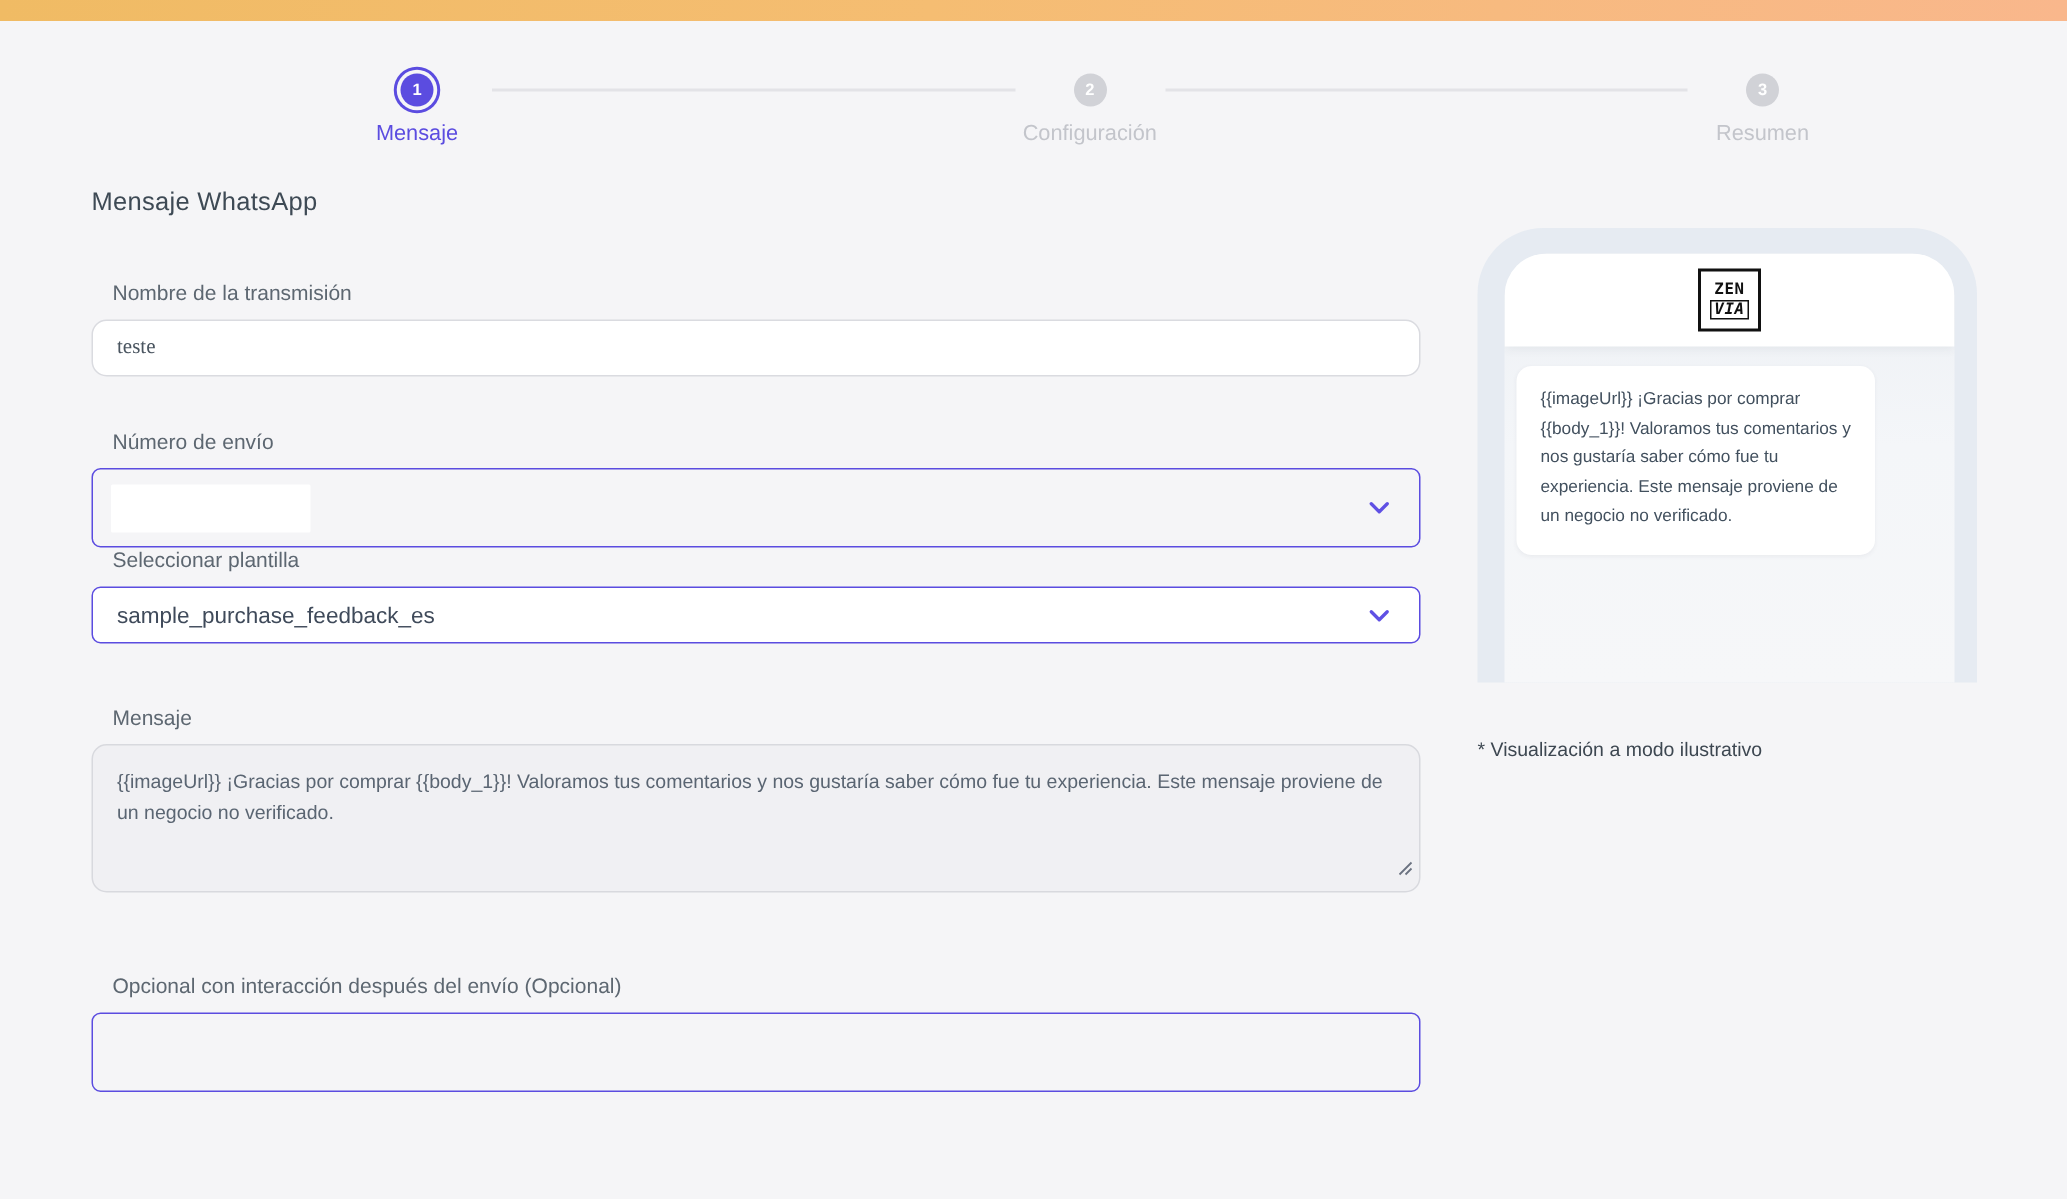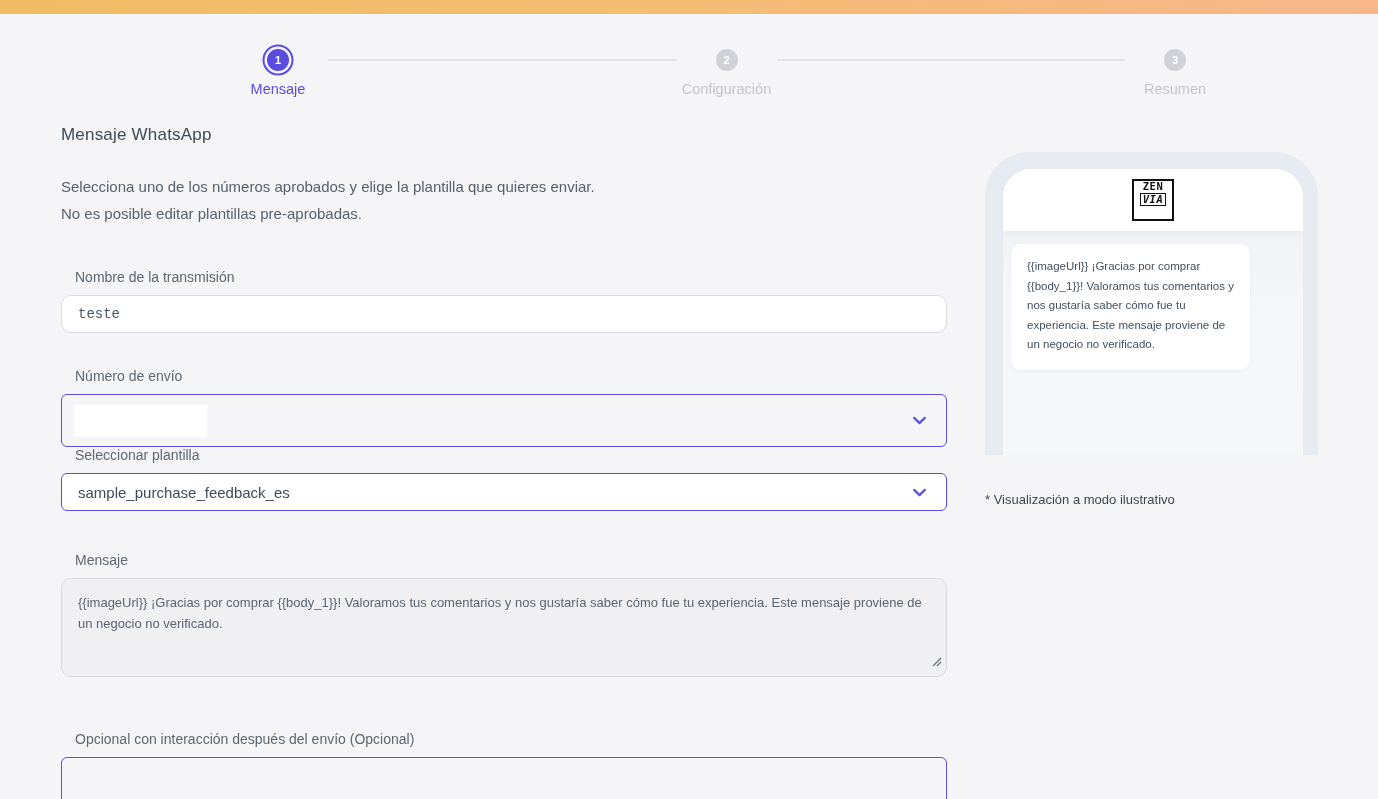--- a/index.html
+++ b/index.html
@@ -50,21 +50,21 @@
     display: block;
     font-size: 14px; color: #5d6771;
     padding-left: 14px; margin-bottom: 10px;
   }
   .text-input {
     width: 100%; height: 38px;
     background: #fff;
     border: 1px solid #dadbe0; border-radius: 10px;
     padding: 0 16px;
     font-size: 14px; color: #4a5560;
-    font-family: Liberation Mono, monospace;
+    font-family: Liberation Serif, serif;
     outline: none;
   }
   .select {
     width: 100%;
     border: 1.5px solid #5b4ce0; border-radius: 6px;
     display: flex; align-items: center;
     padding: 0 18px 0 18px;
     cursor: pointer;
     position: relative;
     gap: 29px;
@@ -111,21 +111,21 @@
     overflow: hidden;
   }
   .phone-header {
     height: 62px; background: #fff;
     display: flex; align-items: center; justify-content: center;
     box-shadow: 0 2px 6px rgba(60,70,90,0.07);
   }
   .zenvia-logo {
     width: 42px; height: 42px;
     border: 2.5px solid #111;
-    display: flex; flex-direction: column; align-items: center; justify-content: flex-start;
+    display: flex; flex-direction: column; align-items: center; justify-content: center;
     font-family: "DejaVu Sans Mono", monospace;
     font-weight: bold; font-size: 10.5px; line-height: 11px;
     letter-spacing: 0.5px; color: #111;
   }
   .zenvia-logo .logo-bottom {
     border: 1.5px solid #111; padding: 0 2px; margin-top: 1px; font-style: italic;
   }
   .phone-bubble {
     margin: 13px 0 0 8px;
     width: 239px;
@@ -157,24 +157,20 @@
   <div class="connector"></div>
   <div class="step inactive">
     <div class="step-circle">3</div>
     <div class="step-label">Resumen</div>
   </div>
 </div>
 
 <div class="left-col">
   <h1 class="page-title">Mensaje WhatsApp</h1>
 
-  <div class="page-desc">
-    <div>Selecciona uno de los números aprobados y elige la plantilla que quieres enviar.</div>
-    <div>No es posible editar plantillas pre-aprobadas.</div>
-  </div>
 
   <div class="field f1">
     <label class="field-label">Nombre de la transmisión</label>
     <input class="text-input" type="text" value="teste" style="">
   </div>
 
   <div class="field f2">
     <label class="field-label">Número de envío</label>
     <div class="select select-tall">
       <div class="redacted-box"></div>

